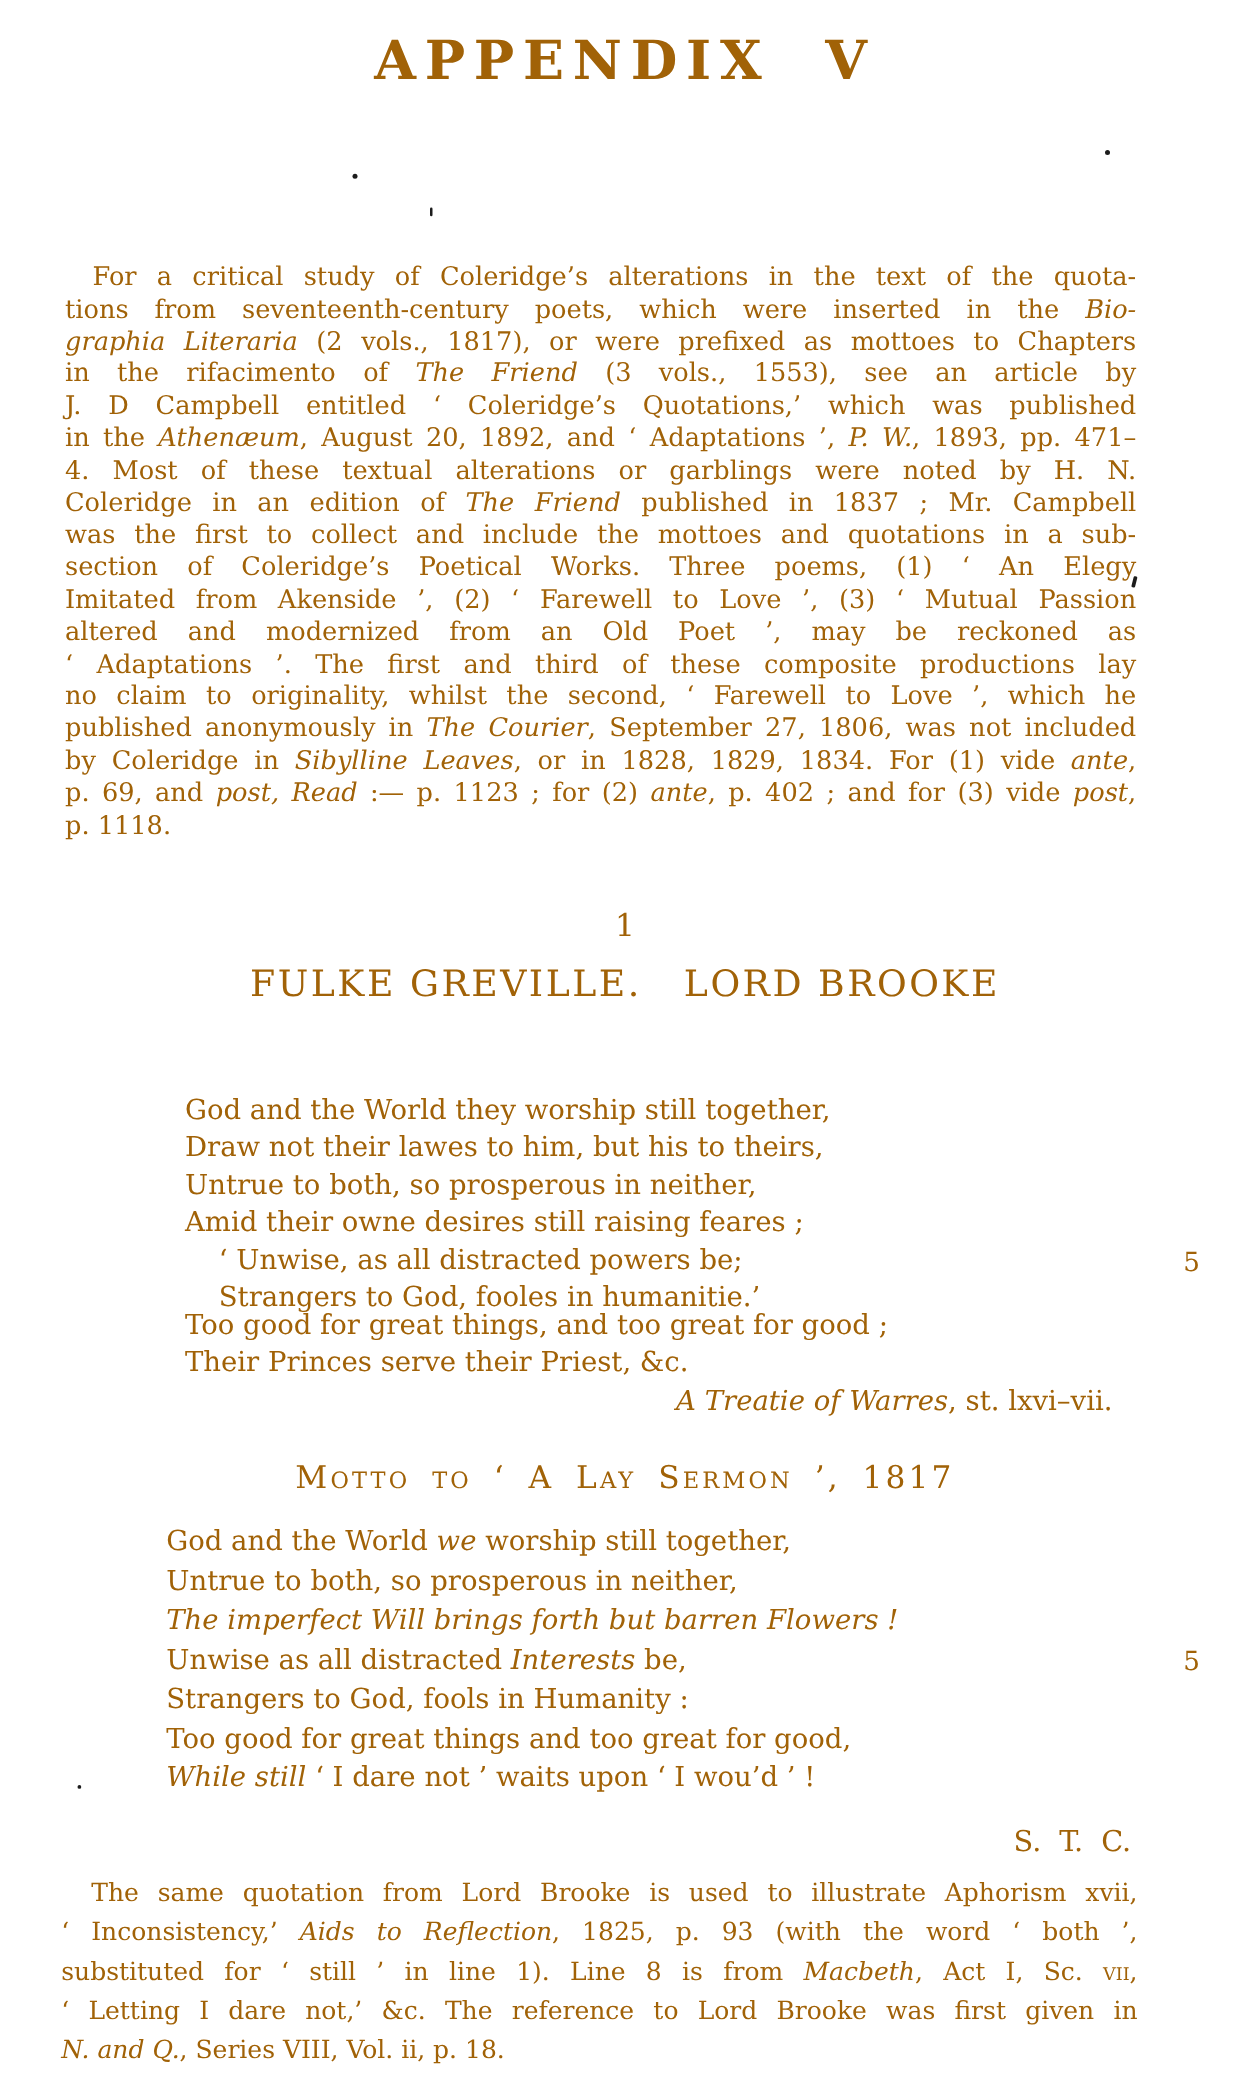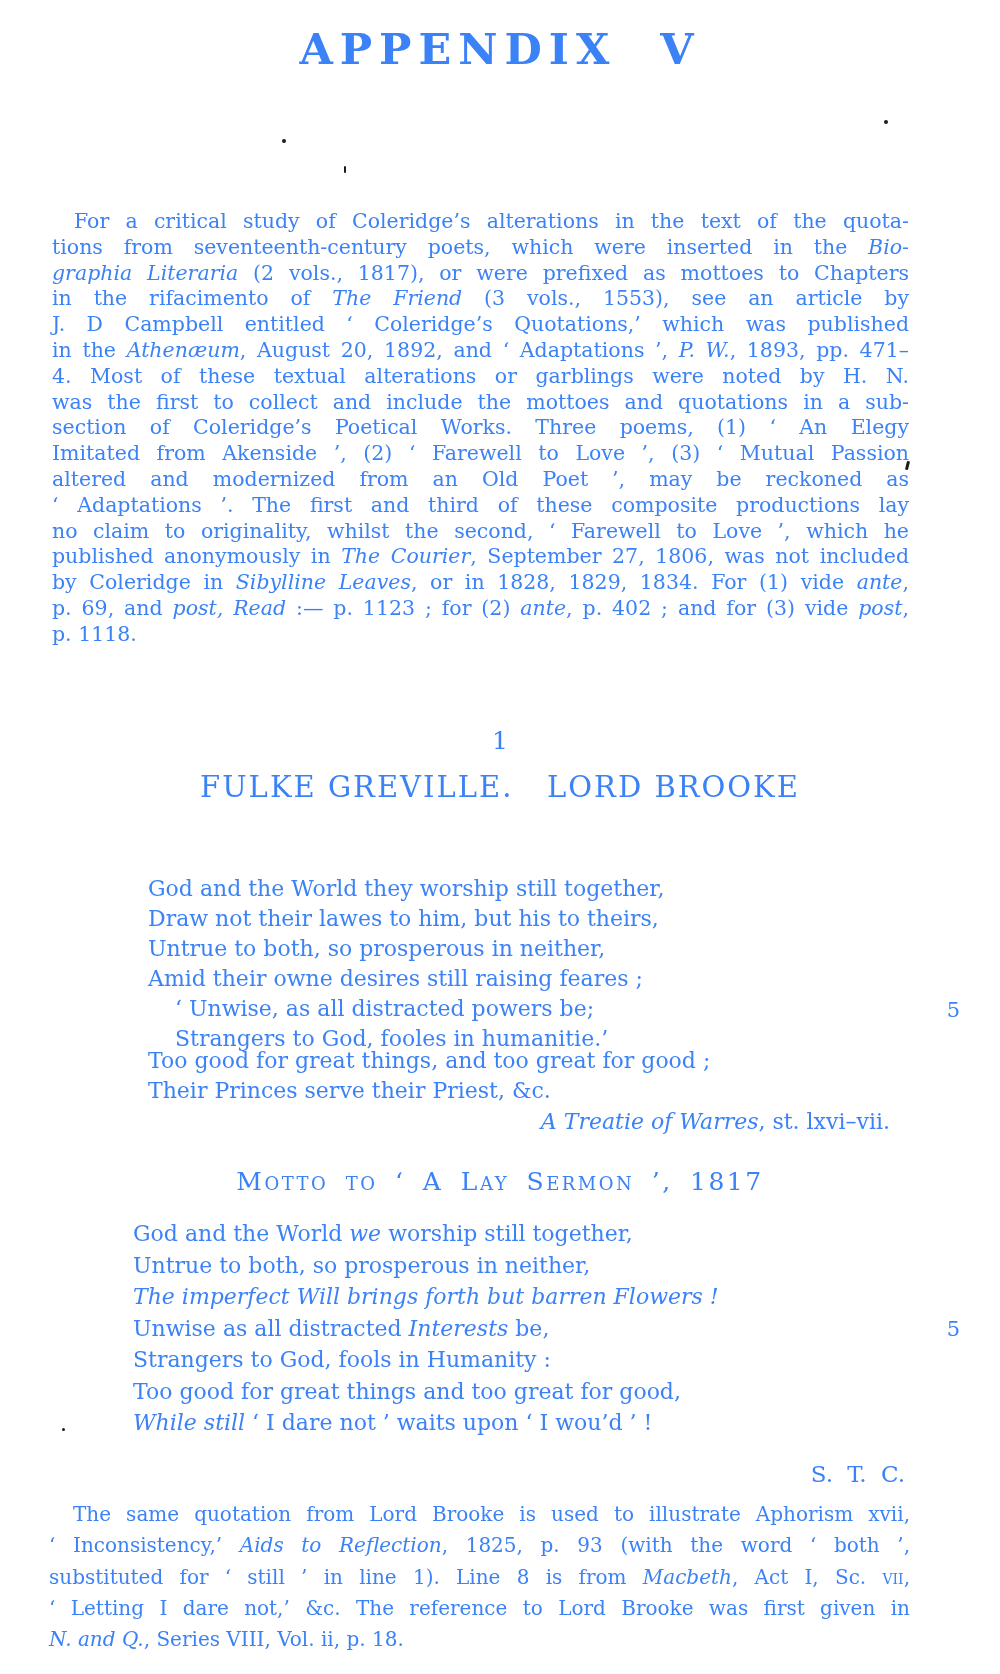--- a/index.html
+++ b/index.html
@@ -1,21 +1,21 @@
 <!DOCTYPE html>
 <html><head>
 <meta charset="utf-8">
 <style>
   html, body { margin: 0; padding: 0; background: #ffffff; }
   .page {
     position: relative;
     width: 1000px;
     height: 1674px;
     background: #ffffff;
-    color: #3b82f6;
+    color: #a16207;
     font-family: "DejaVu Serif", "Liberation Serif", serif;
     overflow: hidden;
     -webkit-font-smoothing: antialiased;
   }
 
   
   .app-title {
     position: absolute; top: 24px; left: 0; width: 100%;
     text-align: center;
     font-size: 43px; font-weight: bold;
@@ -94,20 +94,21 @@
   <div class="app-title">APPENDIX V</div>
 
   <div class="intro jblock">
       <div class="line first"><span>For a critical study of Coleridge’s alterations in the text of the quota-</span></div>
       <div class="line"><span>tions from seventeenth-century poets, which were inserted in the </span><em>Bio-</em></div>
       <div class="line"><em>graphia Literaria</em><span> (2 vols., 1817), or were prefixed as mottoes to Chapters</span></div>
       <div class="line"><span>in the rifacimento of </span><em>The Friend</em><span> (3 vols., 1553), see an article by</span></div>
       <div class="line"><span>J. D Campbell entitled ‘ Coleridge’s Quotations,’ which was published</span></div>
       <div class="line"><span>in the </span><em>Athenæum</em><span>, August 20, 1892, and ‘ Adaptations ’, </span><em>P. W.</em><span>, 1893, pp. 471–</span></div>
       <div class="line"><span>4.  Most of these textual alterations or garblings were noted by H. N.</span></div>
+      <div class="line"><span>Coleridge in an edition of </span><em>The Friend</em><span> published in 1837 ;  Mr. Campbell</span></div>
       <div class="line"><span>was the first to collect and include the mottoes and quotations in a sub-</span></div>
       <div class="line"><span>section of Coleridge’s Poetical Works.  Three poems, (1) ‘ An Elegy</span></div>
       <div class="line"><span>Imitated from Akenside ’, (2) ‘ Farewell to Love ’, (3) ‘ Mutual Passion</span></div>
       <div class="line"><span>altered and modernized from an Old Poet ’, may be reckoned as</span></div>
       <div class="line"><span>‘ Adaptations ’.  The first and third of these composite productions lay</span></div>
       <div class="line"><span>no claim to originality, whilst the second, ‘ Farewell to Love ’, which he</span></div>
       <div class="line"><span>published anonymously in </span><em>The Courier</em><span>, September 27, 1806, was not included</span></div>
       <div class="line"><span>by Coleridge in </span><em>Sibylline Leaves</em><span>, or in 1828, 1829, 1834.  For (1) vide </span><em>ante</em><span>,</span></div>
       <div class="line"><span>p. 69, and </span><em>post, Read</em><span> :— p. 1123 ; for (2) </span><em>ante</em><span>, p. 402 ; and for (3) vide </span><em>post</em><span>,</span></div>
       <div class="line noj"><span>p. 1118.</span></div>

